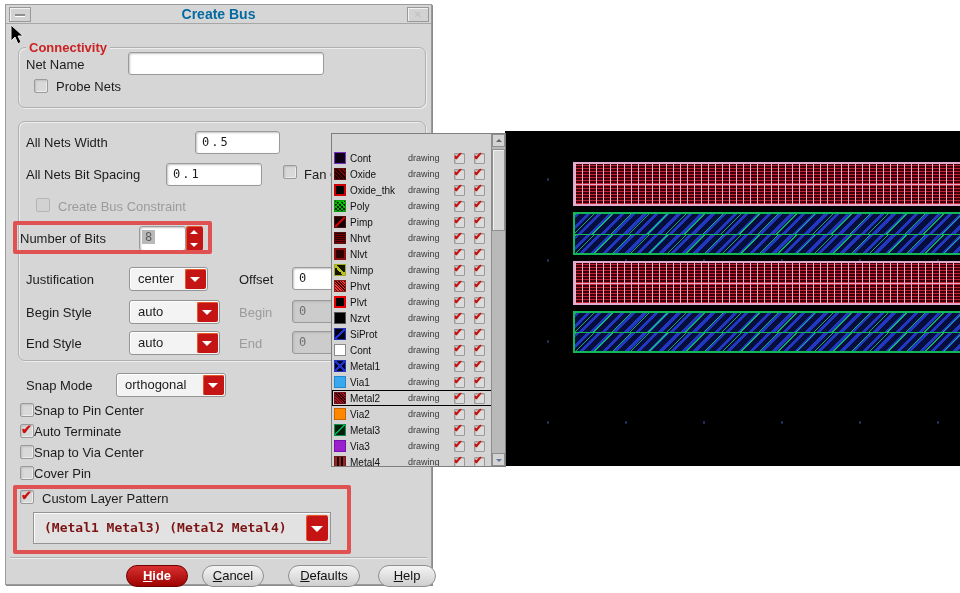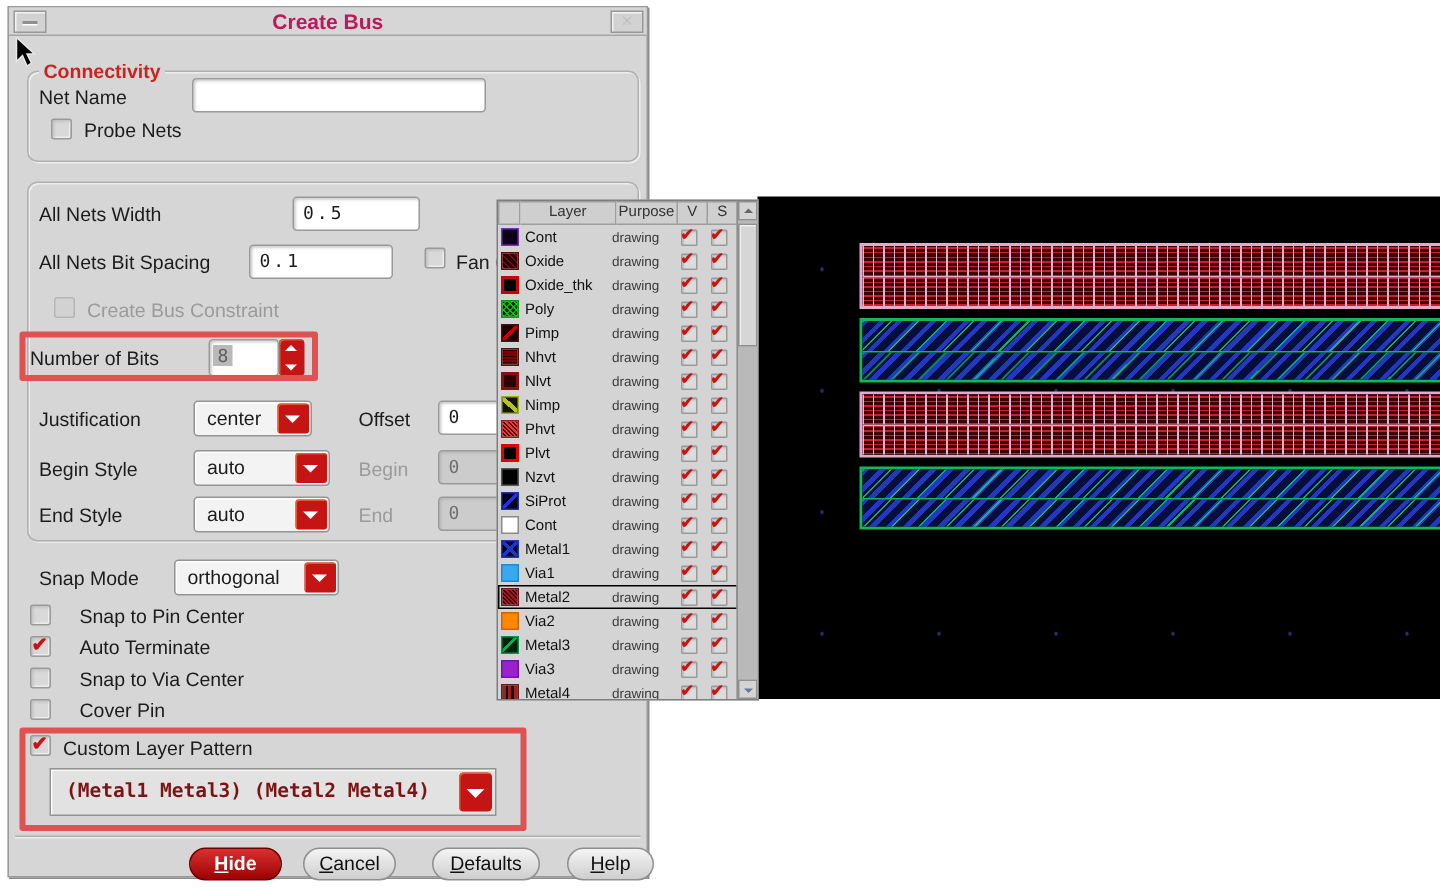--- a/index.html
+++ b/index.html
@@ -5,21 +5,21 @@
   * { margin:0; padding:0; box-sizing:border-box; }
   html,body { width:960px; height:593px; background:#ffffff; overflow:hidden;
               font-family:"Liberation Sans", sans-serif; font-size:13px; color:#1c1c1c; }
 
   
   .dialog { position:absolute; left:5px; top:4px; width:427px; height:581px;
             background:#d6d6d6; border:1px solid #9a9a9a;
             box-shadow:1px 1px 0 #8c8c8c; z-index:1; }
   .titlebar { position:absolute; left:0; top:0; right:0; height:19px;
               border-bottom:1px solid #a6a6a6; background:#d6d6d6; }
-  .title { text-align:center; color:#be185d; font-weight:bold; font-size:14px; line-height:18px; }
+  .title { text-align:center; color:#0369a1; font-weight:bold; font-size:14px; line-height:18px; }
   .wm-btn { position:absolute; top:2px; width:22px; height:15px; background:#d2d2d2;
             border:1px solid #989898; box-shadow:inset 1px 1px 0 #f2f2f2; }
   .wm-min { left:3px; }
   .wm-min::after { content:""; position:absolute; left:5px; top:6px; width:10px; height:2px;
                    background:#8f8f8f; box-shadow:0 1px 0 #fff; }
   .wm-corner { right:2px; color:#c0c0c0; font-size:10px; text-align:center; line-height:13px; }
 
   .frame { position:absolute; border:1px solid #b0b0b0; border-radius:7px;
            box-shadow:inset 1px 1px 0 #ededed, 1px 1px 0 #ededed; }
   .sec-label { position:absolute; color:#cc2222; font-weight:bold; background:#d6d6d6;
@@ -55,21 +55,21 @@
   .spin .sel { background:#b9b9b9; color:#5e5e5e; padding:0 3px; }
   .spin .btns { position:absolute; right:0; top:0; width:17px; height:25px; background:#c41414;
                 border-radius:3px; box-shadow:inset 1px 1px 0 #e6572a; }
   .spin .btns::before { content:""; position:absolute; left:4px; top:4px;
                         border:4px solid transparent; border-bottom-color:#fff; border-top-width:0; }
   .spin .btns::after { content:""; position:absolute; left:4px; bottom:4px;
                        border:4px solid transparent; border-top-color:#fff; border-bottom-width:0; }
 
   .redbox { position:absolute; border:4px solid #e05252; border-radius:2px; z-index:3; }
 
-  .cbrow { position:absolute; left:14px; display:flex; align-items:center; gap:19px; height:16px; }
+  .cbrow { position:absolute; left:14px; display:flex; align-items:center; gap:0; height:16px; }
 
   .patt-dd { position:absolute; left:27px; top:507px; width:298px; height:32px; background:#e2e2e2;
              border:1px solid #949494; border-radius:0; box-shadow:inset 1px 1px 0 #fafafa;
              font-family:"DejaVu Sans Mono",monospace; font-weight:bold; color:#7c1414;
              font-size:13px; line-height:30px; padding-left:10px; }
   .patt-dd .arrow { position:absolute; right:2px; top:2px; bottom:2px; width:22px; background:#c41414;
                     border-radius:3px; box-shadow:inset 1px 1px 0 #e6572a; }
   .patt-dd .arrow::after { content:""; position:absolute; left:5px; top:11px;
                            border:6px solid transparent; border-top-color:#fff; }
 
@@ -251,27 +251,20 @@
   <div class="hr"></div>
   <div id="button-row">
       <div class="pill primary" style="left: 120px; width: 62px;"><u>H</u>ide</div>
       <div class="pill" style="left: 196px; width: 62px;"><u>C</u>ancel</div>
       <div class="pill" style="left: 282px; width: 72px;"><u>D</u>efaults</div>
       <div class="pill" style="left: 372px; width: 58px;"><u>H</u>elp</div>
     </div>
 </div>
 
 <div class="lsw">
-  <div class="lsw-head">
-    <div class="hcell h-corner"></div>
-    <div class="hcell h-layer">Layer</div>
-    <div class="hcell h-purpose">Purpose</div>
-    <div class="hcell h-v">V</div>
-    <div class="hcell h-s">S</div>
-  </div>
   <div class="lsw-rows" id="layer-rows">
       <div class="lrow">
         <span class="swatch sw-nwell"></span>
         <span class="lname">Cont</span>
         <span class="lpurp">drawing</span>
         <span class="lcb-wrap">
           <span class="lcb checked"></span>
         </span>
         <span class="lcb-wrap">
           <span class="lcb checked"></span>

